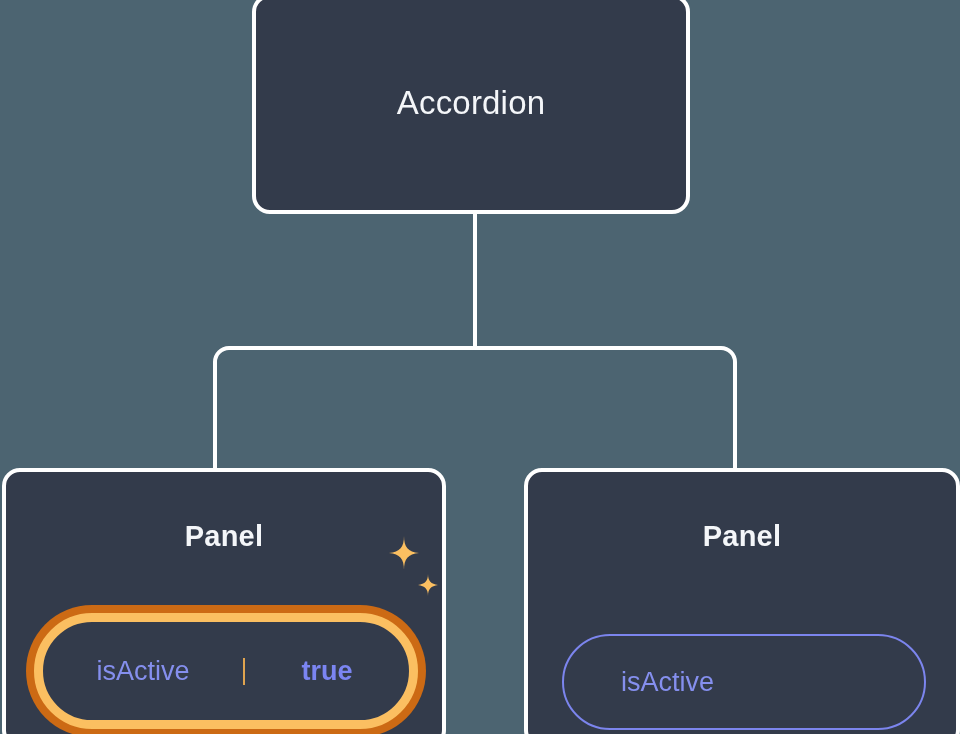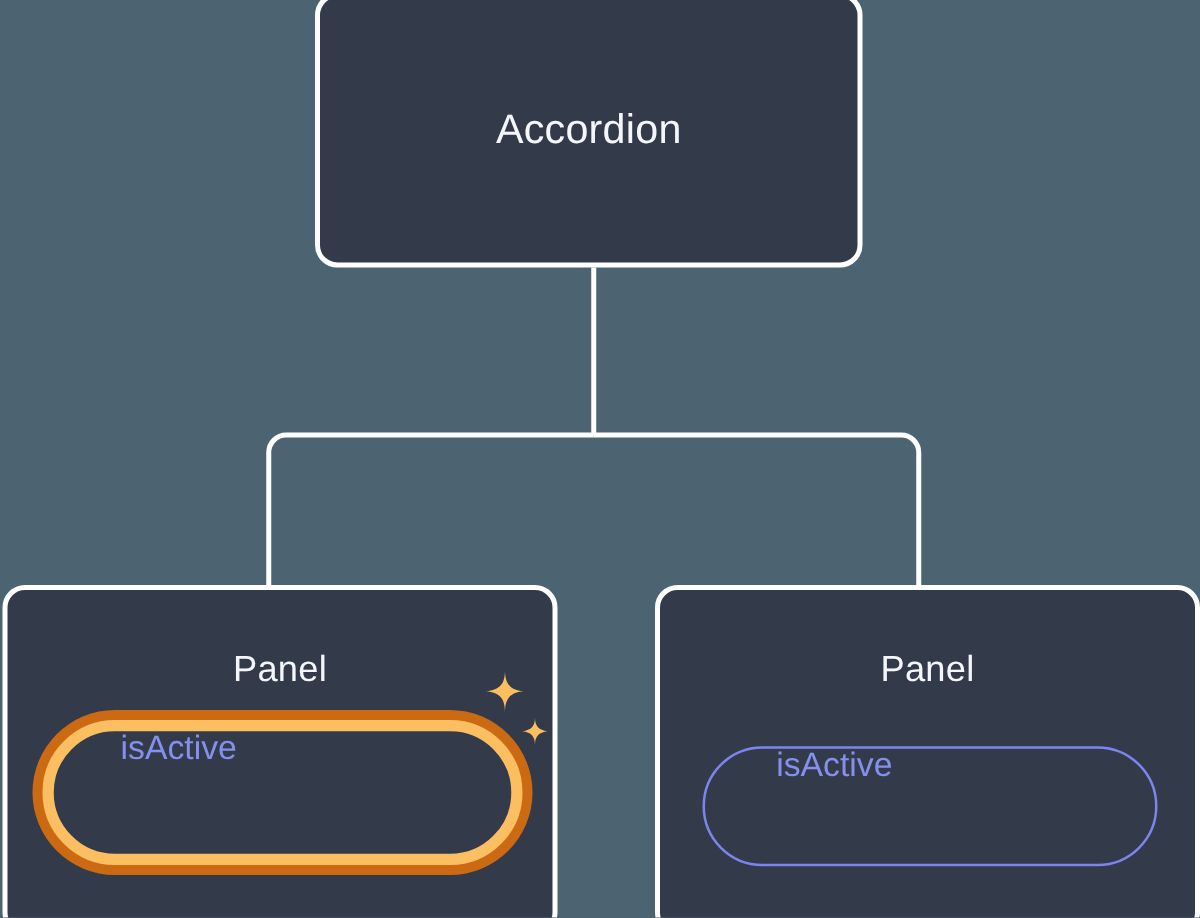--- a/index.html
+++ b/index.html
@@ -69,31 +69,32 @@
   .node-panel-right { left: 524px; width: 436px; }
 
   .node-panel .node-title {
     position: absolute;
     left: 0;
     right: 0;
     top: 48px;
     text-align: center;
     color: #f4f6f9;
     font-size: 29px;
-    font-weight: 400;
+    font-weight: 700;
     letter-spacing: 0.2px;
   }
 
   
   .pill {
     position: absolute;
     box-sizing: border-box;
     display: flex;
-    align-items: flex-start;
+    align-items: center;
     border-radius: 999px;
+    margin-top: 37px;
   }
   .pill-cell {
     display: flex;
     align-items: center;
     justify-content: center;
     box-sizing: border-box;
     font-size: 27px;
     line-height: 1;
     white-space: nowrap;
   }
@@ -167,20 +168,21 @@
 
   <div class="node node-root">
     <div class="node-title">Accordion</div>
   </div>
 
   <div class="node node-panel node-panel-left">
     <div class="node-title">Panel</div>
 
     <div class="pill pill-active">
       <div class="pill-cell pill-key">isActive</div>
+      <div class="pill-cell pill-val">true</div>
     </div>
   </div>
 
   <svg class="sparkles" viewBox="0 0 56 66" width="56" height="66" aria-hidden="true">
     <path fill="#fbbf61" d="M18 0 C18 11 22 16 33 17 C22 18 18 23 18 34 C18 23 14 18 3 17 C14 16 18 11 18 0 Z"></path>
     <path fill="#fbbf61" d="M42 38 C42 45 45 48 52 49 C45 50 42 53 42 60 C42 53 39 50 32 49 C39 48 42 45 42 38 Z"></path>
   </svg>
 
   <div class="node node-panel node-panel-right">
     <div class="node-title">Panel</div>

